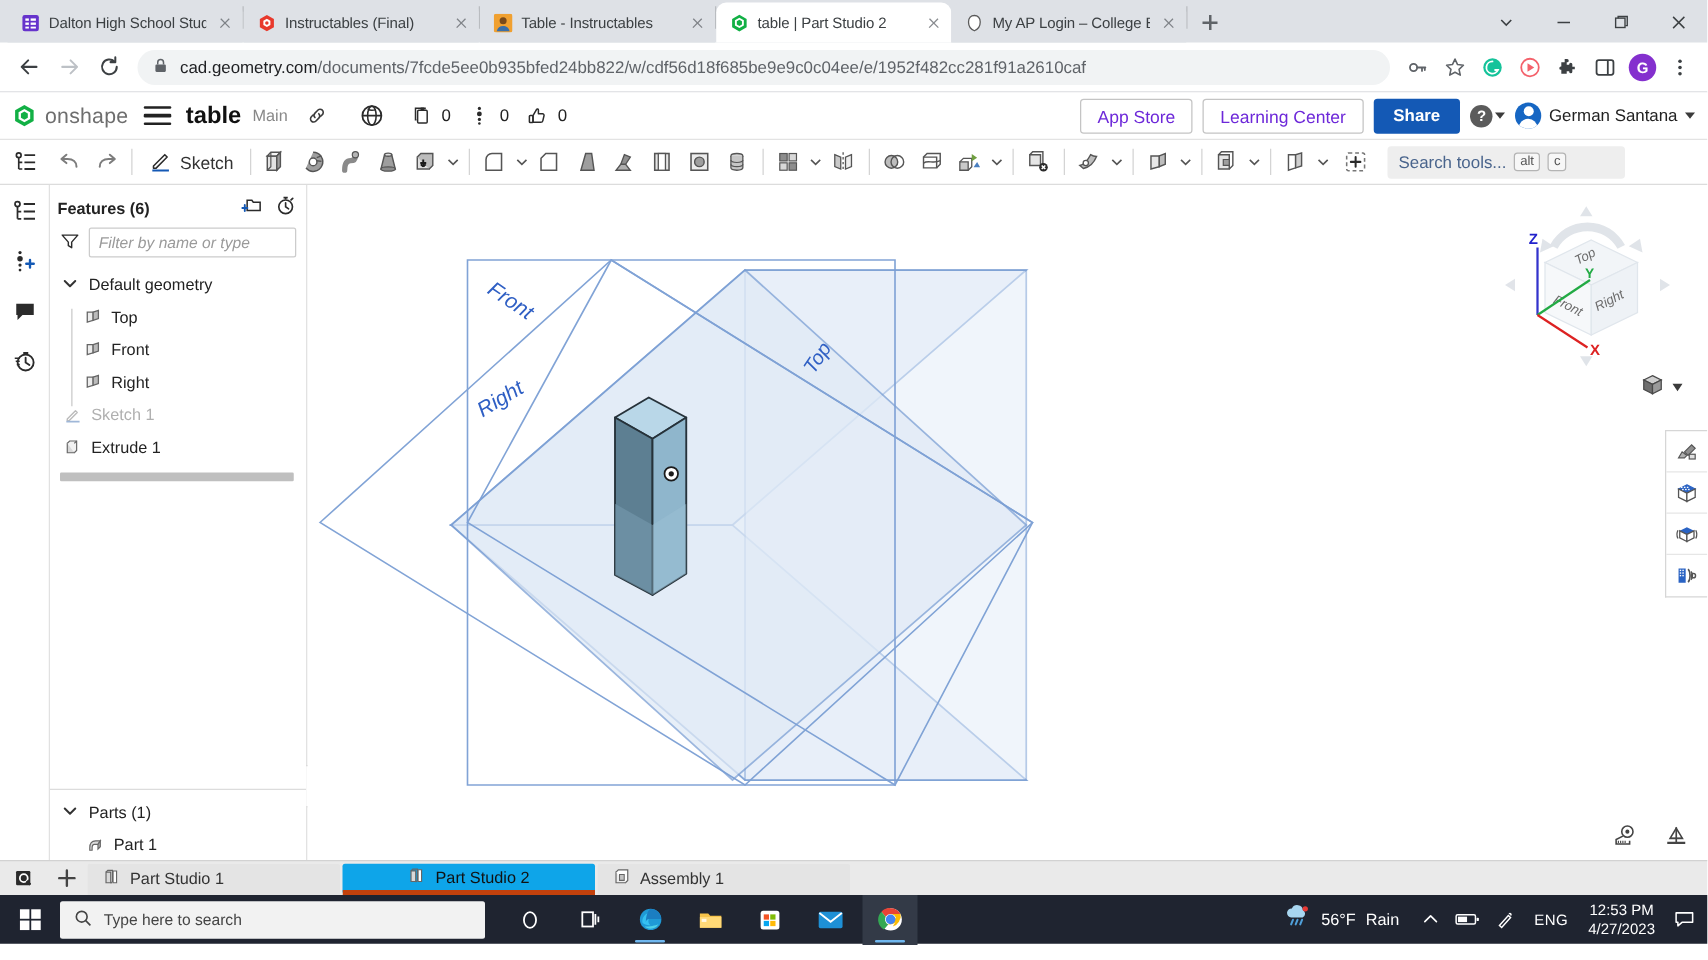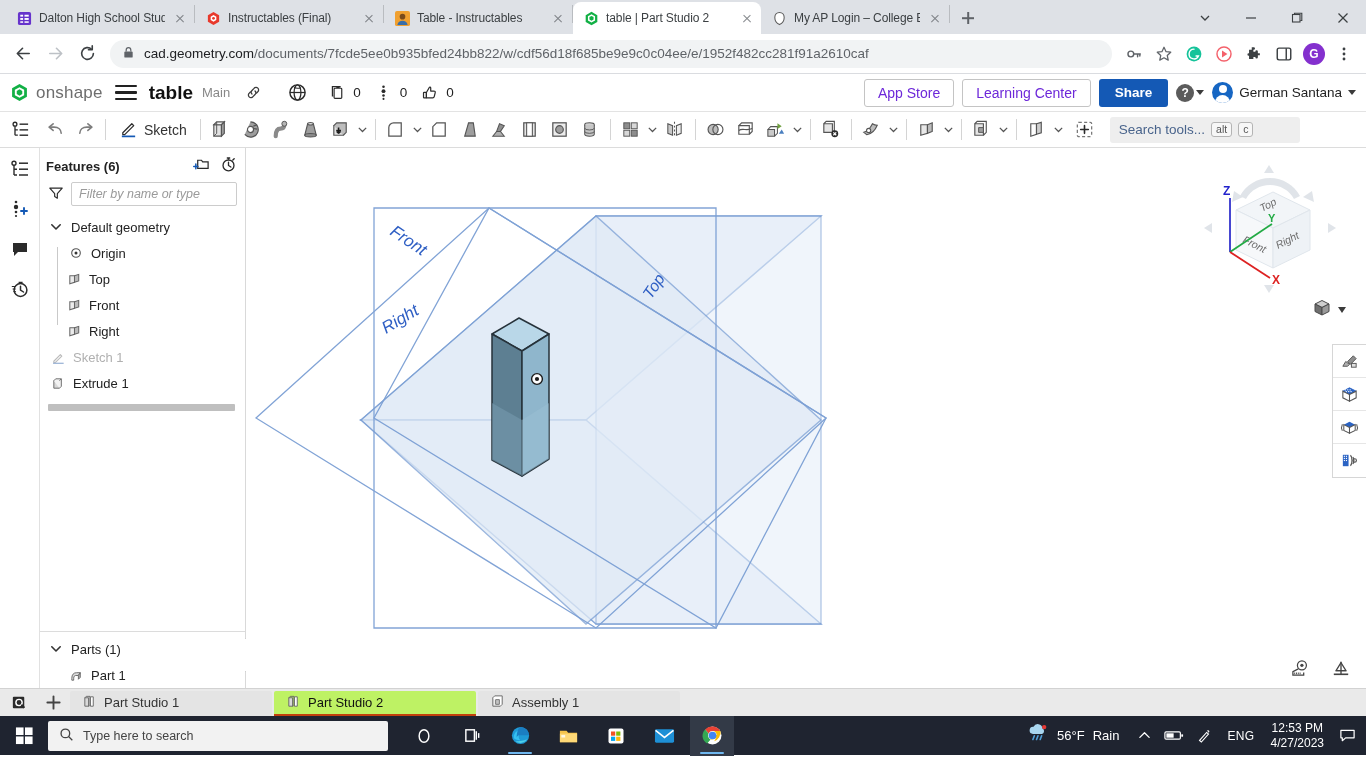--- a/index.html
+++ b/index.html
@@ -173,21 +173,21 @@
     height:28px; background:#eaeaea; display:flex; align-items:flex-end;
     border-top:1px solid #d2d2d2; padding-left:2px; gap:2px;
   }
   .tabs-left-icon { width:34px;height:28px;display:flex;align-items:center;justify-content:center;}
   .tabs-plus { width:30px;height:28px;display:flex;align-items:center;justify-content:center;}
   .os-tab {
     height:25px; min-width:202px; background:#e4e4e4; display:flex; align-items:center;
     gap:7px; padding:0 12px; font-size:13px; color:#333; border-radius:2px 2px 0 0;
     border-bottom:2px solid transparent;
   }
-  .os-tab.active { background:#bef264; border-bottom:2px solid #c2410c; color:#111; }
+  .os-tab.active { background:#0ea5e9; border-bottom:4px solid #c2410c; color:#111;justify-content:center; }
 
   
   .taskbar {
     height:39px; background:#1f2430; display:flex; align-items:center; color:#fff; position:relative;
   }
   .tb-start { width:48px;height:40px;display:flex;align-items:center;justify-content:center;}
   .tb-search {
     width:340px; height:30px; background:#f2f2f2; border-radius:2px; display:flex;
     align-items:center; gap:9px; padding:0 11px; color:#444; font-size:12.5px;
   }
@@ -776,29 +776,20 @@
 
       <div class="tree-row">
         <span class="ic">
           <svg width="12" height="12" viewBox="0 0 12 12">
               <path d="M1.8 3.8L6 8l4.2-4.2" stroke="#333" stroke-width="1.6" fill="none" stroke-linecap="round" stroke-linejoin="round"></path>
             </svg>
         </span>
         <span class="lbl">Default geometry</span>
       </div>
 
-      <div class="tree-row child">
-        <span class="ic">
-          <svg width="12" height="12" viewBox="0 0 12 12">
-              <circle cx="6" cy="6" r="4.3" fill="none" stroke="#555" stroke-width="1.1"></circle>
-              <circle cx="6" cy="6" r="1.5" fill="#333"></circle>
-            </svg>
-        </span>
-        <span class="lbl">Origin</span>
-      </div>
 
       <div class="tree-row child2">
         <span class="ic">
           <svg width="15" height="15" viewBox="0 0 16 16">
               <path d="M3 4h5v7l-5 1.5z" fill="#ececec" stroke="#666" stroke-width="1.1"></path>
               <path d="M8 4l4.5-1.5v7L8 11z" fill="#bbb" stroke="#666" stroke-width="1.1"></path>
             </svg>
         </span>
         <span class="lbl">Top</span>
       </div>

